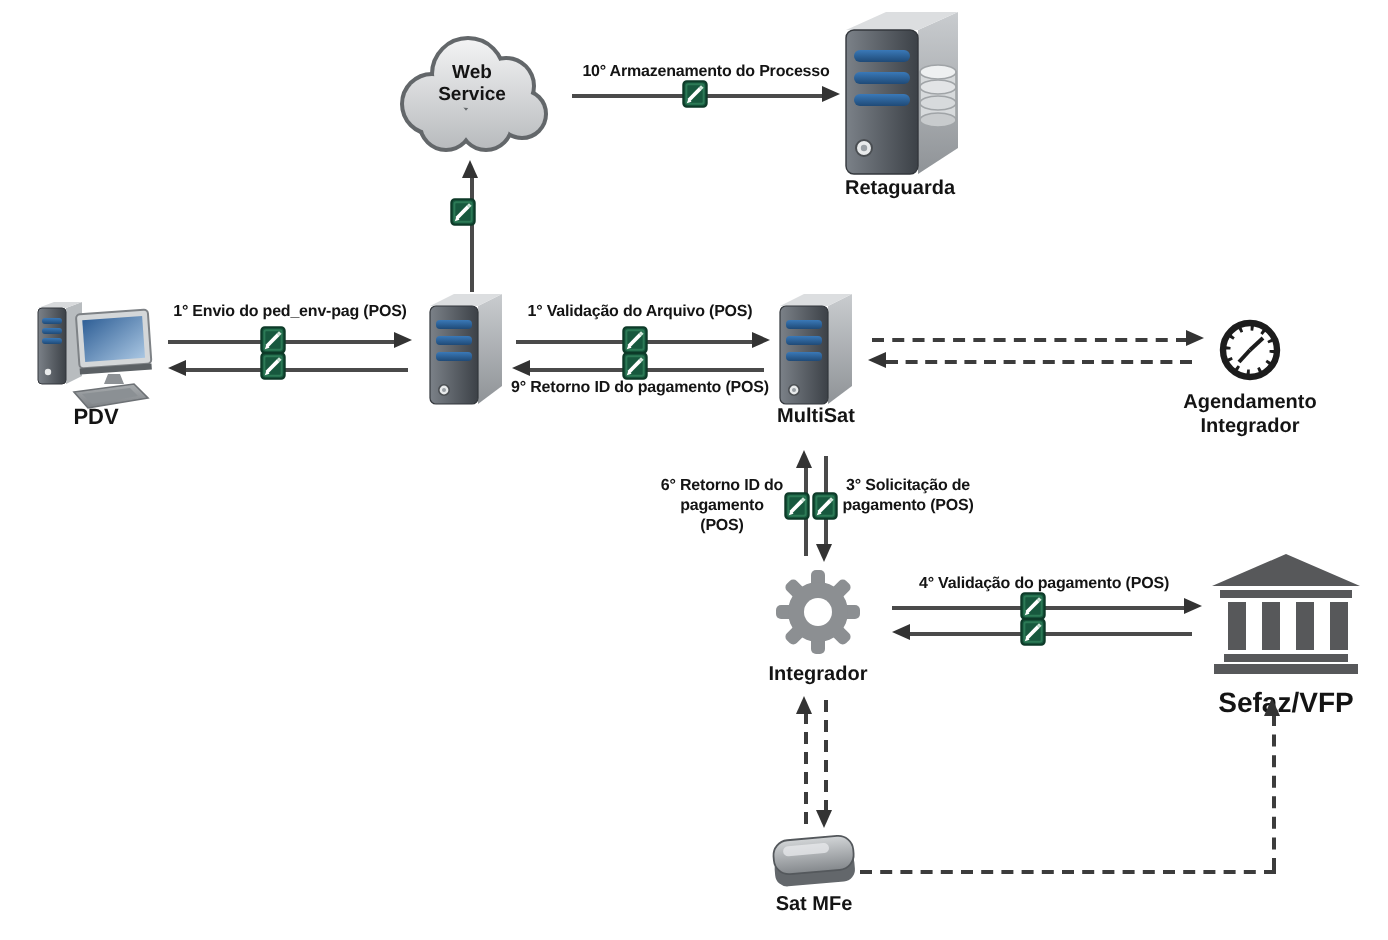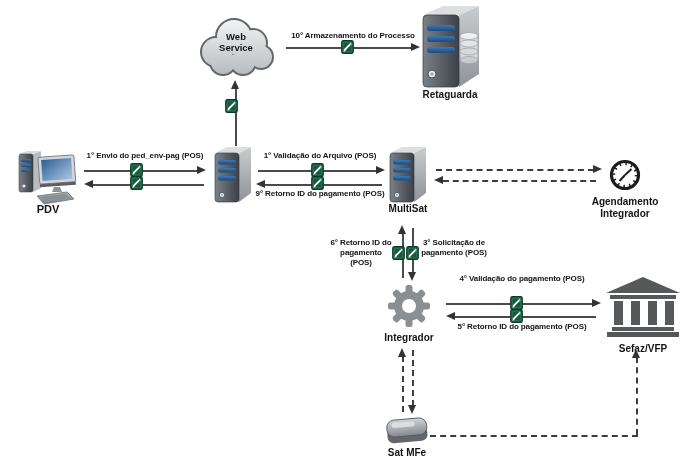--- a/index.html
+++ b/index.html
@@ -222,21 +222,21 @@
         <use href="#sym-gear"></use>
       </svg>
   </div>
   <div class="nl" style="left:374px;top:332px;width:70px">Integrador</div>
 
   <div class="node" style="left:603px;top:276px">
     <svg width="80" height="62">
         <use href="#sym-bank"></use>
       </svg>
   </div>
-  <div class="nl" style="left:603px;top:343px;width:80px;font-size:10px">Sefaz/VFP</div>
+  <div class="nl" style="left:603px;top:343px;width:80px;font-size:14px">Sefaz/VFP</div>
 
   <div class="node" style="left:384px;top:414px">
     <svg width="46" height="32">
         <use href="#sym-satmfe"></use>
       </svg>
   </div>
   <div class="nl" style="left:376px;top:447px;width:62px">Sat MFe</div>
 
   <div class="fl" style="left:78px;top:151px;width:134px">1° Envio do ped_env-pag (POS)</div>
   <div class="hl" style="left:84px;top:170px;width:113px"></div>
@@ -287,32 +287,31 @@
   <div class="ah d" style="left:408px;top:272px"></div>
   <div class="fl" style="left:330px;top:238px;width:62px">6° Retorno ID do pagamento (POS)</div>
   <svg class="doc" style="left:392px;top:246px">
       <use href="#sym-doc"></use>
     </svg>
   <svg class="doc" style="left:406px;top:246px">
       <use href="#sym-doc"></use>
     </svg>
   <div class="fl" style="left:421px;top:238px;width:66px">3° Solicitação de pagamento (POS)</div>
 
-  <div class="fl" style="left:452px;top:274px;width:140px">4° Validação do pagamento (POS)</div>
+  <div class="fl" style="left:452px;top:287px;width:140px">4° Validação do pagamento (POS)</div>
   <div class="hl" style="left:446px;top:303px;width:146px"></div>
   <div class="ah r" style="left:592px;top:299px"></div>
   <svg class="doc" style="left:510px;top:296px">
       <use href="#sym-doc"></use>
     </svg>
   <div class="ah l" style="left:446px;top:312px"></div>
   <div class="hl" style="left:455px;top:316px;width:141px"></div>
   <svg class="doc" style="left:510px;top:309px">
       <use href="#sym-doc"></use>
     </svg>
-  <div class="fl" style="left:447px;top:322px;width:150px">5° Retorno ID do pagamento (POS)</div>
 
   <div class="ah u" style="left:398px;top:348px"></div>
   <div class="vd" style="left:402px;top:356px;height:56px"></div>
   <div class="vd" style="left:412px;top:350px;height:56px"></div>
   <div class="ah d" style="left:408px;top:405px"></div>
 
   <div class="hd" style="left:430px;top:435px;width:208px"></div>
   <div class="vd" style="left:636px;top:357px;height:78px"></div>
   <div class="ah u" style="left:632px;top:349px"></div>
 

